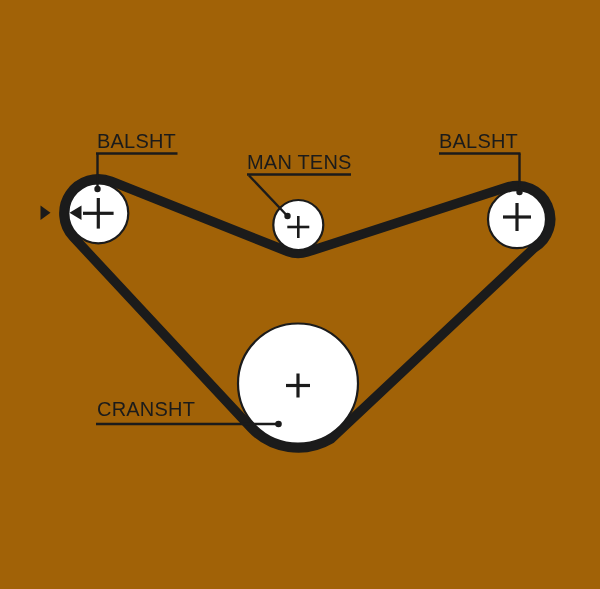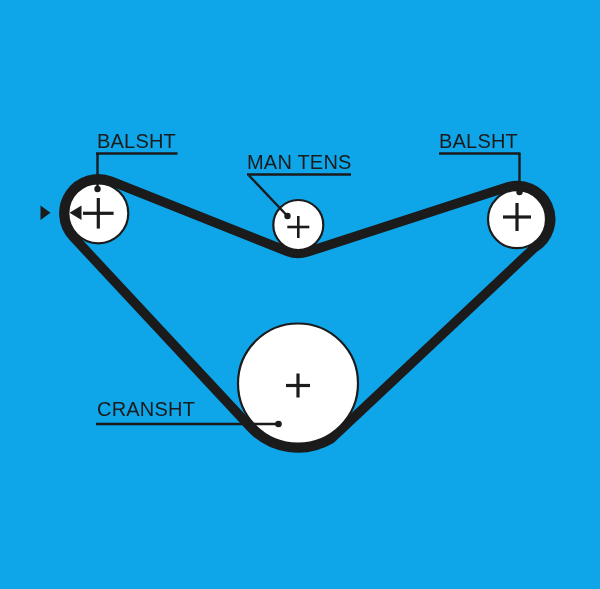--- a/index.html
+++ b/index.html
@@ -1,19 +1,19 @@
 <!DOCTYPE html>
 <html><head>
 <meta charset="utf-8">
 <style>
   html,body{margin:0;padding:0;background:#ffffff;}
   #stage{
     position:relative;
     width:600px;height:589px;
-    background:#0ea5e9;
+    background:#a16207;
     font-family:"Liberation Sans", sans-serif;
     overflow:hidden;
   }
   svg{display:block;}
   text{
     font-family:"Liberation Sans", sans-serif;
     font-size:20px;
     font-weight:400;
     letter-spacing:0.2px;
   }

